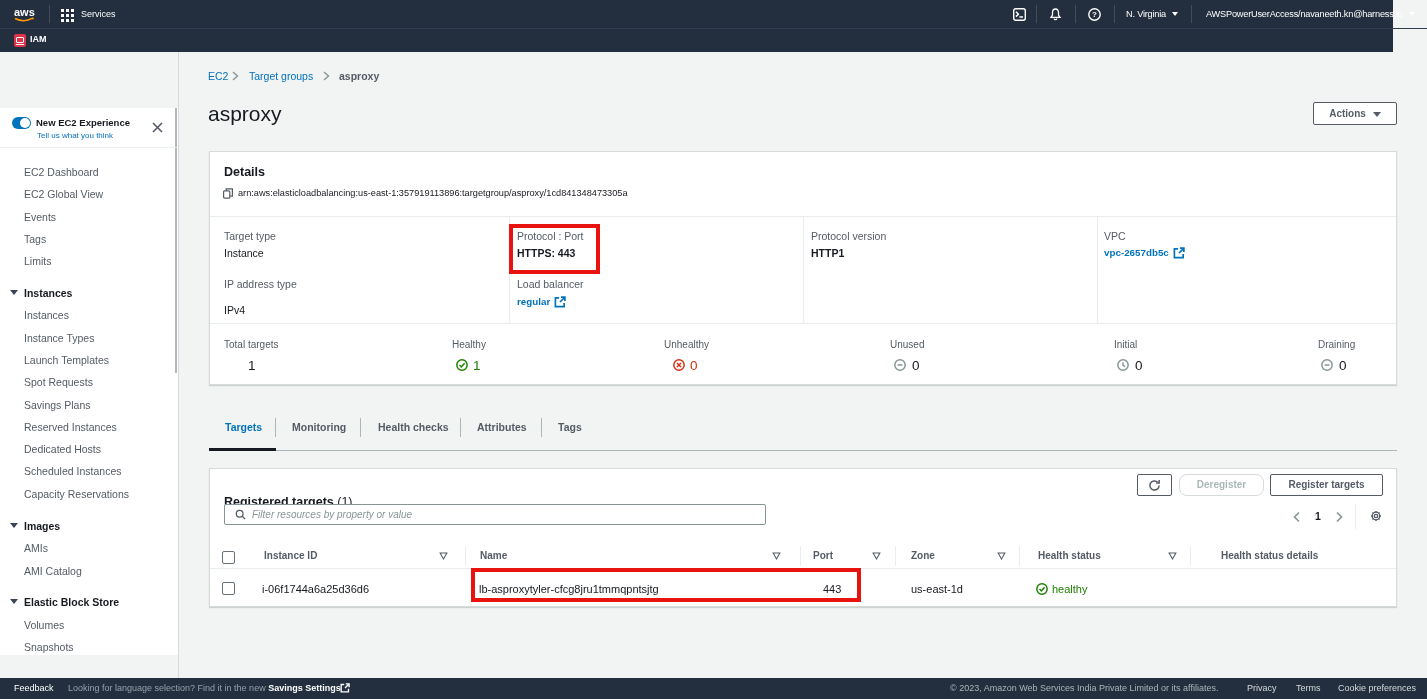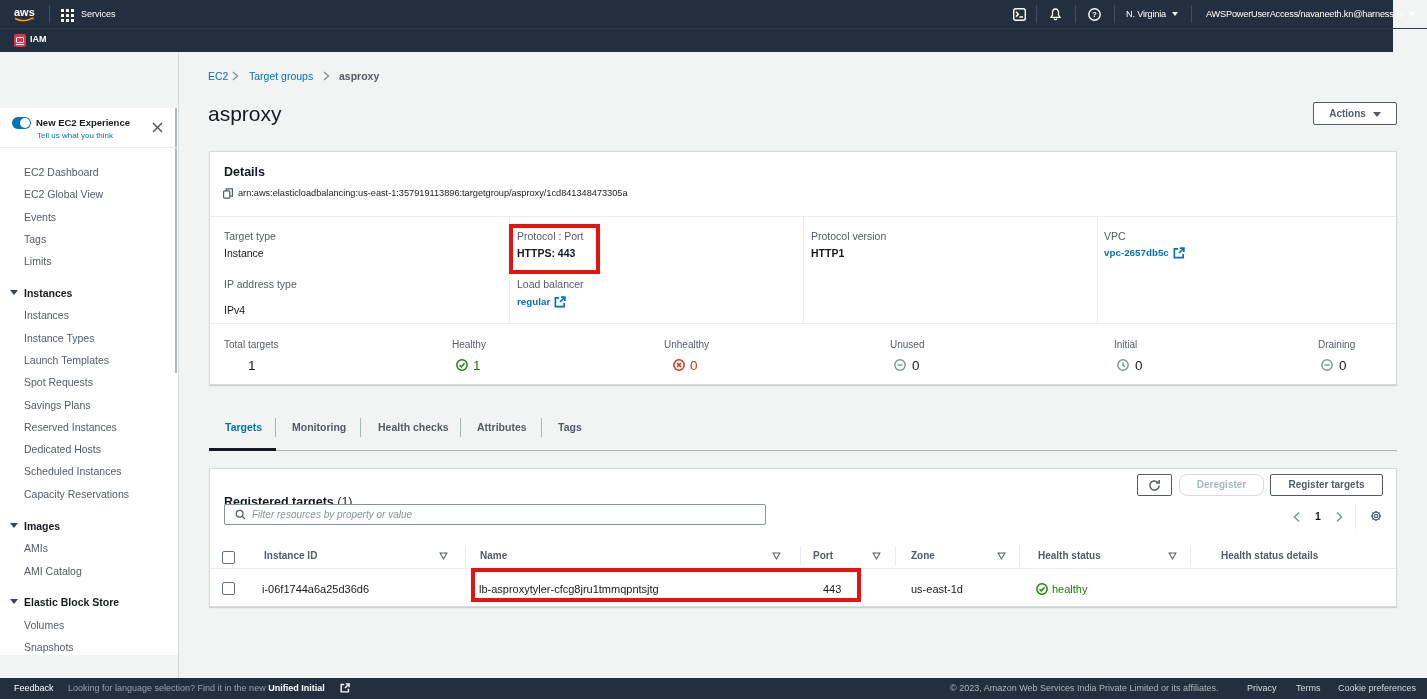--- a/index.html
+++ b/index.html
@@ -341,21 +341,21 @@
 <svg class="abs" style="left:1036px;top:583px;" width="12" height="12" viewBox="0 0 13 13">
   <circle cx="6.5" cy="6.5" r="5.6" stroke="#1d8102" stroke-width="1.6" fill="none"></circle>
   <path d="M3.8 6.6 L5.8 8.6 L9.3 4.6" stroke="#1d8102" stroke-width="1.6" fill="none"></path>
 </svg>
 <div class="td" style="left:1052px;color:#1d8102;">healthy</div>
 
 <div class="redbox" style="left:471px;top:568px;width:390px;height:34px;"></div>
 
 <div id="footer">
   <span style="left:14px;color:#fff;">Feedback</span>
-  <span style="left:68px;color:#95a0ab;">Looking for language selection? Find it in the new <b style="color:#fff;">Unified Initial</b></span>
+  <span style="left:68px;color:#95a0ab;">Looking for language selection? Find it in the new <b style="color:#fff;">Savings Settings</b></span>
   <svg style="position:absolute;left:340px;top:5px;" width="10" height="10" viewBox="0 0 13 13">
     <path d="M11 7.5 L11 11.5 L1.5 11.5 L1.5 2 L5.5 2" stroke="#fff" stroke-width="1.8" fill="none"></path>
     <path d="M7.5 1.2 L11.8 1.2 L11.8 5.5" stroke="#fff" stroke-width="1.8" fill="none"></path>
     <line x1="11.3" y1="1.7" x2="6.5" y2="6.5" stroke="#fff" stroke-width="1.8"></line>
   </svg>
   <span style="left:950px;color:#aab7b8;">© 2023, Amazon Web Services India Private Limited or its affiliates.</span>
   <span style="left:1247px;color:#d5dbdb;">Privacy</span>
   <span style="left:1296px;color:#d5dbdb;">Terms</span>
   <span style="left:1338px;color:#d5dbdb;">Cookie preferences</span>
 </div>

